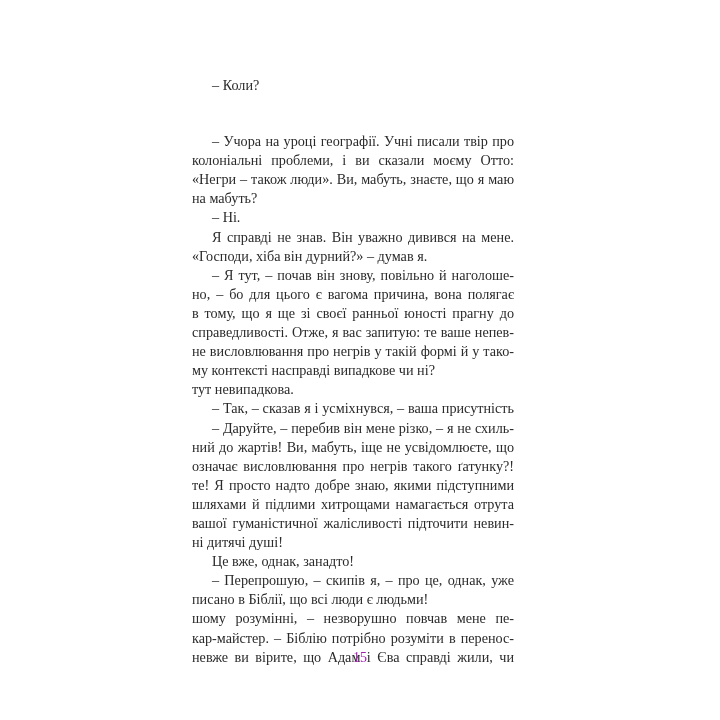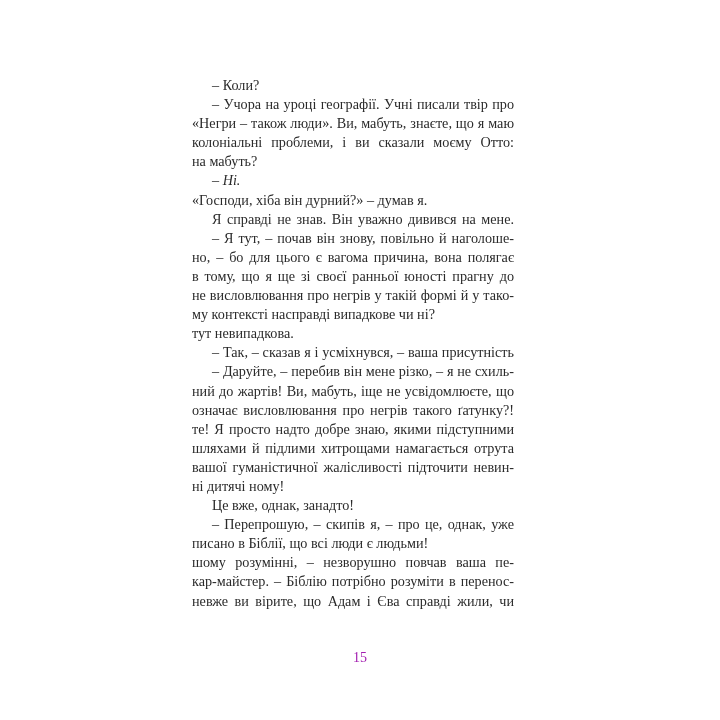--- a/index.html
+++ b/index.html
@@ -23,42 +23,43 @@
     font-family: "Liberation Serif", "DejaVu Serif", serif;
     font-size: 14px; color: #a21caf;
   }
 </style>
 </head>
 <body>
 
 <div class="page">
   <div class="text-block" id="text-block">
       <span class="line indent last" style="white-space: normal; overflow: hidden;">– Коли?</span>
-      <span class="line indent" style="white-space: normal; overflow: hidden;">– Учора на уроці географії. Учні писали твір про</span>
+      <span class="line indent" style="white-space: normal; overflow: hidden; margin-top: 37px;">– Учора на уроці географії. Учні писали твір про</span>
+      <span class="line" style="white-space: normal; overflow: hidden;">колоніальні проблеми, і ви сказали моєму Отто:</span>
       <span class="line" style="white-space: normal; overflow: hidden;">«Негри – також люди». Ви, мабуть, знаєте, що я маю</span>
-      <span class="line" style="white-space: normal; overflow: hidden;">колоніальні проблеми, і ви сказали моєму Отто:</span>
       <span class="line last" style="white-space: normal; overflow: hidden;">на мабуть?</span>
-      <span class="line indent last" style="white-space: normal; overflow: hidden; font-style: italic;">– Ні.</span>
+      <span class="line indent last" style="white-space: normal; overflow: hidden;">– Ні.</span>
+      <span class="line indent" style="white-space: normal; overflow: hidden;">Я справді не знав. Він уважно дивився на мене.</span>
       <span class="line last" style="white-space: normal; overflow: hidden;">«Господи, хіба він дурний?» – думав я.</span>
-      <span class="line indent" style="white-space: normal; overflow: hidden;">Я справді не знав. Він уважно дивився на мене.</span>
       <span class="line indent" style="white-space: normal; overflow: hidden;">– Я тут, – почав він знову, повільно й наголоше-</span>
       <span class="line" style="white-space: normal; overflow: hidden;">но, – бо для цього є вагома причина, вона полягає</span>
       <span class="line" style="white-space: normal; overflow: hidden;">в тому, що я ще зі своєї ранньої юності прагну до</span>
+      <span class="line" style="white-space: normal; overflow: hidden;">справедливості. Отже, я вас запитую: те ваше непев-</span>
       <span class="line" style="white-space: normal; overflow: hidden;">не висловлювання про негрів у такій формі й у тако-</span>
       <span class="line last" style="white-space: normal; overflow: hidden;">му контексті насправді випадкове чи ні?</span>
       <span class="line last" style="white-space: normal; overflow: hidden;">тут невипадкова.</span>
       <span class="line indent" style="white-space: normal; overflow: hidden;">– Так, – сказав я і усміхнувся, – ваша присутність</span>
       <span class="line indent" style="white-space: normal; overflow: hidden;">– Даруйте, – перебив він мене різко, – я не схиль-</span>
       <span class="line" style="white-space: normal; overflow: hidden;">ний до жартів! Ви, мабуть, іще не усвідомлюєте, що</span>
       <span class="line" style="white-space: normal; overflow: hidden;">означає висловлювання про негрів такого ґатунку?!</span>
       <span class="line" style="white-space: normal; overflow: hidden;">те! Я просто надто добре знаю, якими підступними</span>
       <span class="line" style="white-space: normal; overflow: hidden;">шляхами й підлими хитрощами намагається отрута</span>
       <span class="line" style="white-space: normal; overflow: hidden;">вашої гуманістичної жалісливості підточити невин-</span>
-      <span class="line last" style="white-space: normal; overflow: hidden;">ні дитячі ному!</span>
+      <span class="line last" style="white-space: normal; overflow: hidden;">ні дитячі душі!</span>
       <span class="line indent last" style="white-space: normal; overflow: hidden;">Це вже, однак, занадто!</span>
       <span class="line indent" style="white-space: normal; overflow: hidden;">– Перепрошую, – скипів я, – про це, однак, уже на-</span>
       <span class="line last" style="white-space: normal; overflow: hidden;">писано в Біблії, що всі люди є людьми!</span>
-      <span class="line" style="white-space: normal; overflow: hidden;">шому розумінні, – незворушно повчав ваша пе-</span>
+      <span class="line" style="white-space: normal; overflow: hidden;">шому розумінні, – незворушно повчав мене пе-</span>
       <span class="line" style="white-space: normal; overflow: hidden;">кар-майстер. – Біблію потрібно розуміти в перенос-</span>
       <span class="line" style="white-space: normal; overflow: hidden;">невже ви вірите, що Адам і Єва справді жили, чи</span>
     </div>
   <div class="page-number">15</div>
 </div>
 
 </body></html>

